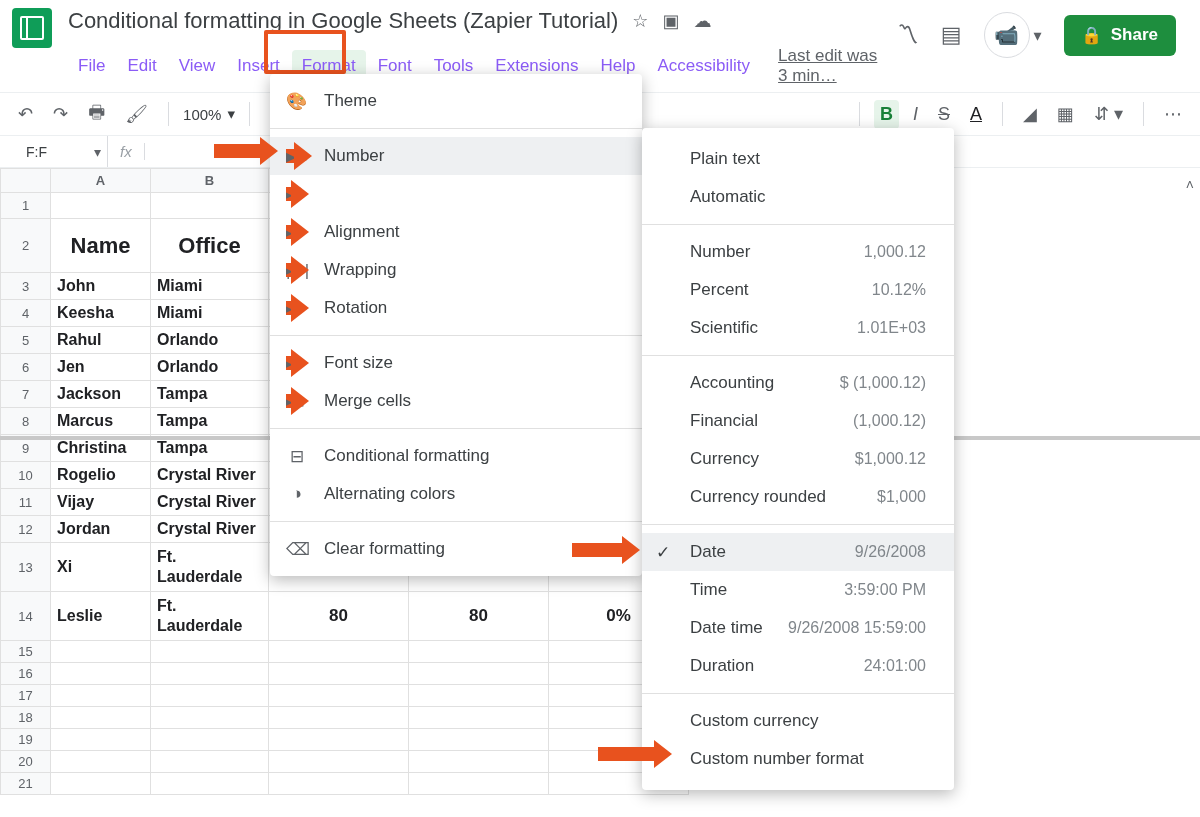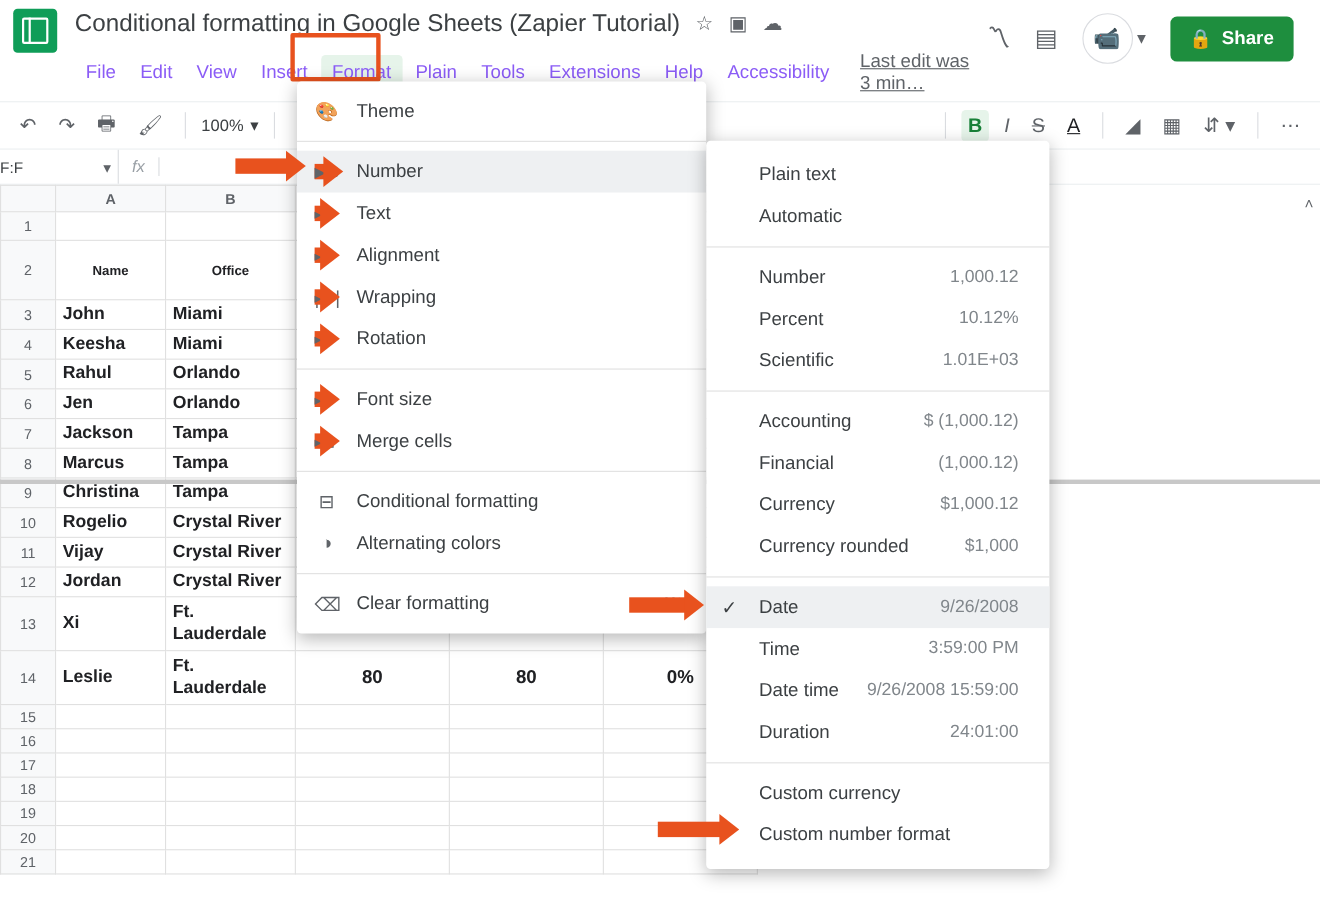--- a/index.html
+++ b/index.html
@@ -28,31 +28,31 @@
 
   
   .toolbar { height:44px; border-top:1px solid #eceff1; border-bottom:1px solid #eceff1; display:flex; align-items:center; padding:0 12px; gap:8px; position:relative;}
   .toolbar .sep { width:1px; height:24px; background:#dadce0; margin:0 6px;}
   .tool { color:#5f6368; font-size:18px; padding:4px 6px; }
   .zoom { font-size:15px; color:#3c4043; display:flex; align-items:flex-end; gap:6px;}
   .tool.bold-on { background:#e6f4ea; border-radius:4px; color:#188038; font-weight:700;}
 
   
   .fxrow { height:32px; border-bottom:1px solid #eceff1; display:flex; align-items:center;}
-  .namebox { width:108px; padding-left:0; font-size:14px; color:#3c4043; border-right:1px solid #dadce0; height:100%; display:flex; align-items:center; justify-content:space-between;text-align:center;}
+  .namebox { width:108px; padding-left:26px; font-size:14px; color:#3c4043; border-right:1px solid #dadce0; height:100%; display:flex; align-items:center; justify-content:space-between;text-align:center;}
   .namebox span.caret { color:#5f6368; padding-right:6px;}
   .fx { padding-left:12px; color:#9aa0a6; font-style:italic; font-size:15px; border-right:1px solid #dadce0; padding-right:12px;}
 
   
   .grid { position:relative; }
   table { border-collapse:collapse; table-layout:fixed;}
   .rowhdr { width:50px; background:#f8f9fa; text-align:center; font-size:13px; color:#5f6368; border:1px solid #e0e0e0;}
   .colhdr { background:#f8f9fa; text-align:center; font-size:13px; color:#5f6368; border:1px solid #e0e0e0; height:24px;}
   td.cell { border:1px solid #e0e0e0; font-size:16px; padding:4px 6px; vertical-align:middle; height:26px; font-weight:700;}
-  td.cell.header { text-align:center; font-size:12px; height:54px;}
+  td.cell.header { text-align:center; font-size:22px; height:54px;}
   td.cell.empty { font-weight:400;}
   col.a { width:100px;}
   col.b { width:118px;}
   col.c,col.d,col.e { width:140px;}
   td.num { text-align:center; font-weight:700; font-size:17px;}
   .frozen-bar { position:absolute; left:0; right:0; height:4px; background:#c8c8c8; pointer-events:none;}
 
   
   .menu { position:absolute; background:#fff; box-shadow:0 4px 16px rgba(0,0,0,.28); border-radius:4px; padding:8px 0; font-size:17px; color:#3c4043;}
   .menu .row { display:flex; align-items:center; height:38px; padding:0 20px 0 16px; gap:16px; white-space:nowrap;}
@@ -87,21 +87,21 @@
       <span class="title-icon">☆</span>
       <span class="title-icon">▣</span>
       <span class="title-icon">☁</span>
     </div>
     <div class="menubar">
       <span class="menu-item">File</span>
       <span class="menu-item">Edit</span>
       <span class="menu-item">View</span>
       <span class="menu-item">Insert</span>
       <span class="menu-item active">Format</span>
-      <span class="menu-item">Plain</span>
+      <span class="menu-item">Font</span>
       <span class="menu-item">Tools</span>
       <span class="menu-item">Extensions</span>
       <span class="menu-item">Help</span>
       <span class="menu-item">Accessibility</span>
       <span class="menu-item last-edit">Last edit was 3 min…</span>
     </div>
   </div>
   <div class="right-actions">
     <span class="right-icon">〽</span>
     <span class="right-icon">▤</span>
@@ -356,21 +356,20 @@
     <span class="lbl">Theme</span>
   </div>
   <hr>
   <div class="row hover">
     <span class="ico" style="font-size:13px;font-weight:600;">123</span>
     <span class="lbl">Number</span>
     <span class="arrow">▶</span>
   </div>
   <div class="row">
     <span class="ico" style="font-weight:700;">B</span>
-    <span class="lbl">Text</span>
     <span class="arrow">▸</span>
   </div>
   <div class="row">
     <span class="ico">≡</span>
     <span class="lbl">Alignment</span>
     <span class="arrow">▸</span>
   </div>
   <div class="row">
     <span class="ico">|↵|</span>
     <span class="lbl">Wrapping</span>

